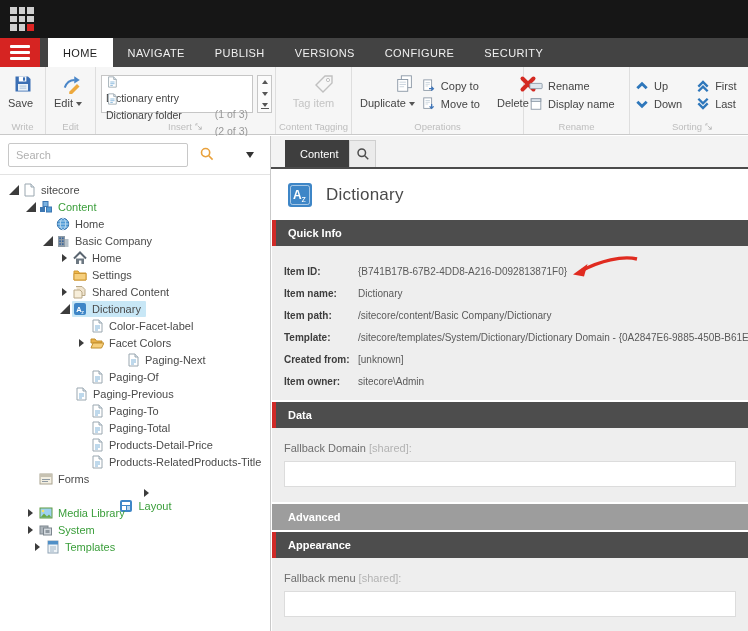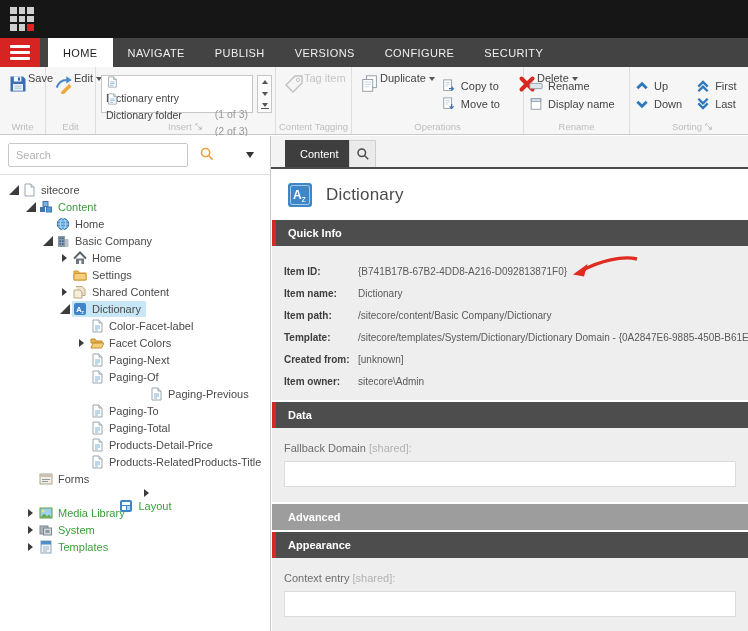--- a/index.html
+++ b/index.html
@@ -21,21 +21,21 @@
         letter-spacing:.4px;cursor:pointer;white-space:nowrap;}
   .rtab.active{background:#fff;color:#1d1d1d;}
   
   .ribbon{position:absolute;left:0;top:67px;width:100%;height:68px;background:#f6f6f6;
           border-bottom:1px solid #c9c9c9;display:flex;box-sizing:border-box;}
   .rgroup{position:relative;border-right:1px solid #dedede;padding:5px 5px 15px;box-sizing:border-box;
           display:flex;align-items:flex-start;flex:none;}
   .glabel{position:absolute;bottom:2px;left:0;right:0;text-align:center;font-size:9.5px;
           color:#bdbdbd;white-space:nowrap;}
   .glabel svg{width:8px;height:8px;margin-left:3px;vertical-align:-1px;}
-  .bigbtn{display:flex;align-items:flex-start;font-size:11px;color:#444;
+  .bigbtn{display:flex;flex-direction:column;align-items:flex-end;font-size:11px;color:#444;
           cursor:pointer;padding:0 3px;}
   .bigbtn .bicon{width:20px;height:20px;margin:2px 0 3px;}
   .bigbtn .bicon svg{width:100%;height:100%;}
   .blabel{white-space:nowrap;}
   .caret{display:inline-block;width:0;height:0;border-left:3.5px solid transparent;
          border-right:3.5px solid transparent;border-top:4px solid #555;margin-left:3px;vertical-align:1px;}
   .stack{display:flex;flex-direction:column;gap:2px;padding-top:6px;}
   .smallbtn{display:flex;align-items:center;gap:5px;font-size:11px;color:#444;height:16px;
             cursor:pointer;white-space:nowrap;}
   .smallbtn svg{width:14px;height:14px;flex:none;}
@@ -470,21 +470,21 @@
         <span class="twrap">
           <span class="ticon">
             <svg viewBox="0 0 14 14">
               <path d="M1 3h4l1.5 2H12v2H1z" fill="#e8b04a" stroke="#c28f2c"></path>
               <path d="M1 12 3 7h11l-2.5 5z" fill="#f6cf7d" stroke="#c28f2c"></path>
             </svg>
           </span>
           <span class="tlabel">Facet Colors</span>
         </span>
       </div>
-      <div class="trow" style="padding-left: 76px;">
+      <div class="trow" style="padding-left: 76px; margin-left: 36px;">
         <span class="texp"></span>
         <span class="twrap">
           <span class="ticon">
             <svg viewBox="0 0 14 14">
               <path d="M3 1h6l3 3v9H3z" fill="#fff" stroke="#9aa7b0"></path>
               <path d="M9 1v3h3" fill="#dde7ee" stroke="#9aa7b0"></path>
               <path d="M5 7h5M5 9h5M5 11h3" stroke="#7fb2d8"></path>
             </svg>
           </span>
           <span class="tlabel">Paging-Next</span>
@@ -496,21 +496,21 @@
           <span class="ticon">
             <svg viewBox="0 0 14 14">
               <path d="M3 1h6l3 3v9H3z" fill="#fff" stroke="#9aa7b0"></path>
               <path d="M9 1v3h3" fill="#dde7ee" stroke="#9aa7b0"></path>
               <path d="M5 7h5M5 9h5M5 11h3" stroke="#7fb2d8"></path>
             </svg>
           </span>
           <span class="tlabel">Paging-Of</span>
         </span>
       </div>
-      <div class="trow" style="padding-left: 95px; gap: 40px;">
+      <div class="trow" style="padding-left: 60px;">
         <span class="texp"></span>
         <span class="twrap">
           <span class="ticon">
             <svg viewBox="0 0 14 14">
               <path d="M3 1h6l3 3v9H3z" fill="#fff" stroke="#9aa7b0"></path>
               <path d="M9 1v3h3" fill="#dde7ee" stroke="#9aa7b0"></path>
               <path d="M5 7h5M5 9h5M5 11h3" stroke="#7fb2d8"></path>
             </svg>
           </span>
           <span class="tlabel">Paging-Previous</span>
@@ -620,21 +620,21 @@
           <span class="ticon">
             <svg viewBox="0 0 14 14">
               <rect x="1" y="3" width="8" height="8" fill="#aeb6bd" stroke="#7c868e"></rect>
               <rect x="4.5" y="5" width="8" height="7" fill="#d3d9de" stroke="#7c868e"></rect>
               <rect x="6.5" y="7" width="4" height="3" fill="#8f98a0"></rect>
             </svg>
           </span>
           <span class="tlabel green">System</span>
         </span>
       </div>
-      <div class="trow" style="padding-left: 25px;">
+      <div class="trow" style=" margin-left: 32px;">
         <span class="texp">
           <span class="exp-c"></span>
         </span>
         <span class="twrap">
           <span class="ticon">
             <svg viewBox="0 0 14 14">
               <rect x="2" y="1" width="10" height="12" fill="#eef3f7" stroke="#8fa3b5"></rect>
               <rect x="2" y="1" width="10" height="3.5" fill="#4f8fc7"></rect>
               <path d="M4 7h6M4 9h6M4 11h4" stroke="#9fb4c6"></path>
             </svg>
@@ -711,19 +711,19 @@
       </div>
     </div>
 
     <div class="section">
       <div class="sheader gray">Advanced</div>
     </div>
 
     <div class="section">
       <div class="sheader">Appearance</div>
       <div class="sbody fieldbody" style="padding-bottom:40px;">
-        <div class="flabel"><span>Context entry</span> <em>[shared]:</em></div>
+        <div class="flabel"><span>Fallback menu</span> <em>[shared]:</em></div>
         <input class="finput" value="" style="">
 
       </div>
     </div>
   </div>
 </div>
 
 </body></html>

